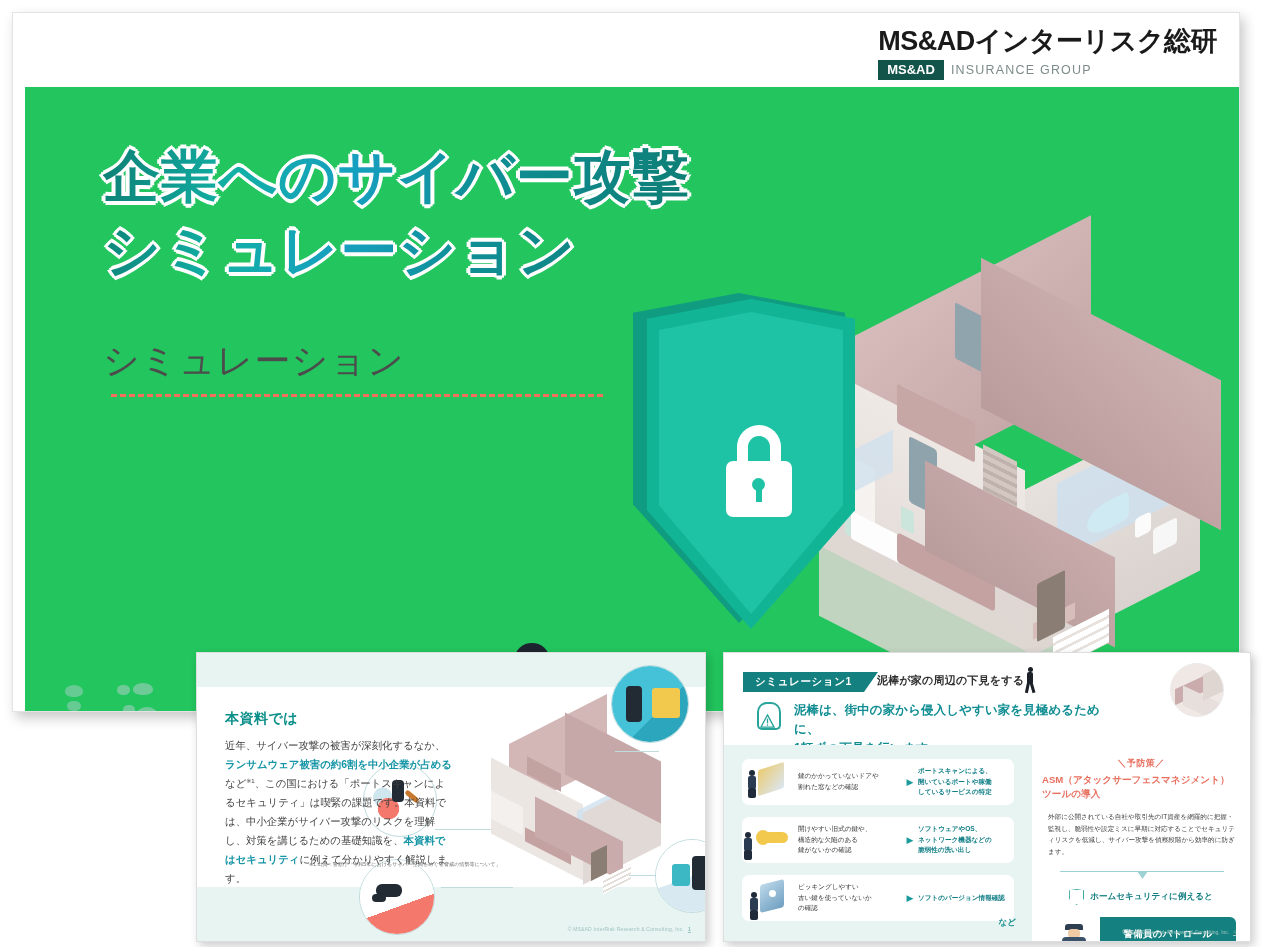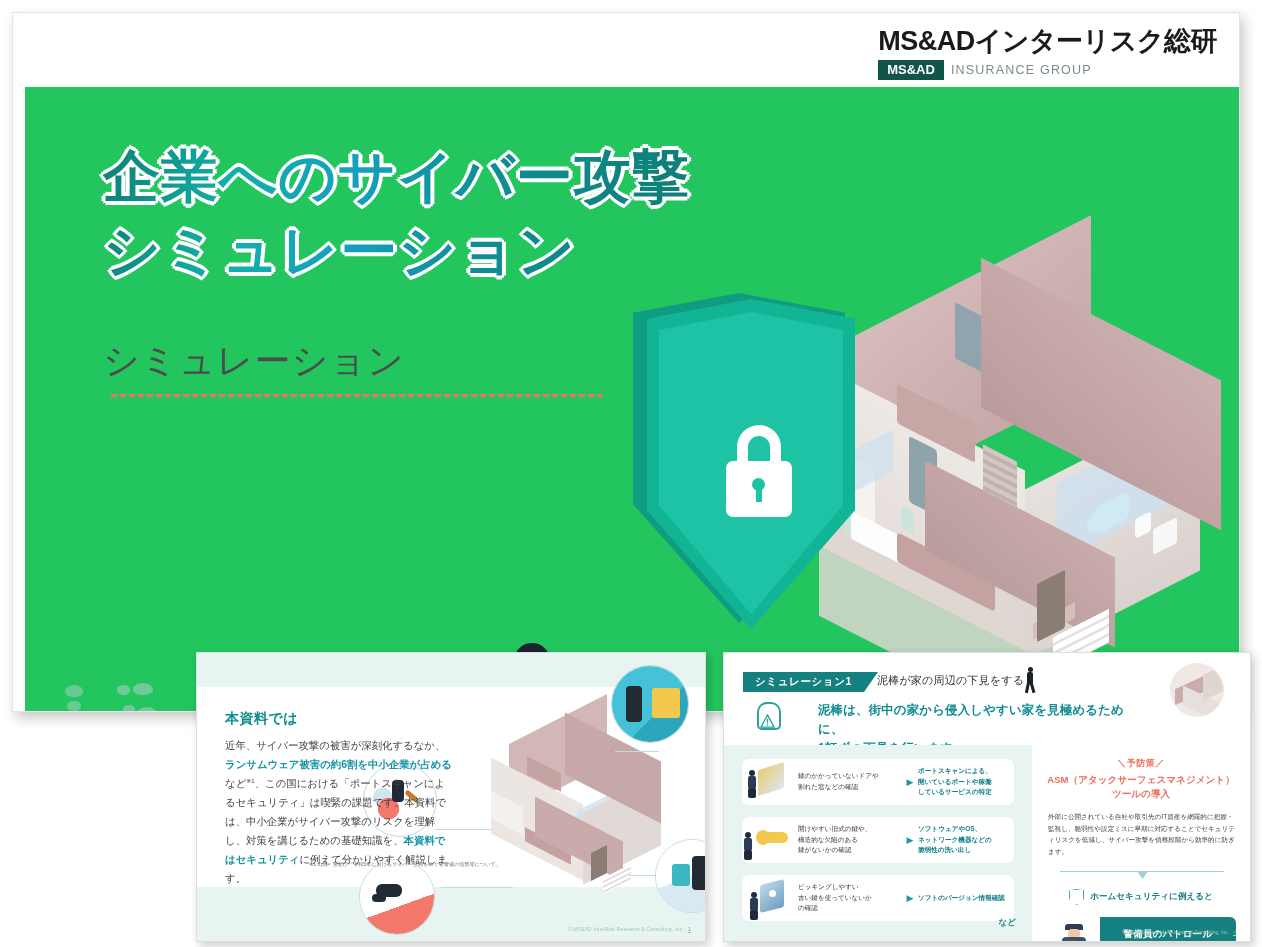--- a/index.html
+++ b/index.html
@@ -301,34 +301,34 @@
   #sim-badge {
     position: absolute; left: 19px; top: 19px;
     height: 20px; padding: 0 26px 0 12px;
     background: #14807f; color: #ffffff;
     font-size: 10.5px; font-weight: bold; letter-spacing: .6px;
     display: flex; align-items: center;
     clip-path: polygon(0 0, 100% 0, calc(100% - 14px) 100%, 0 100%);
   }
   #sim-badge-title {
     position: absolute; left: 153px; top: 20px;
-    font-size: 11px; font-weight: normal; color: #2f2f2f; letter-spacing: .2px;
+    font-size: 11px; font-weight: bold; color: #2f2f2f; letter-spacing: .2px;
   }
   #sim-walker {
     position: absolute; left: 300px; top: 14px; width: 13px; height: 26px;
   }
   #sim-walker .w-head { position: absolute; left: 4px; top: 0; width: 5px; height: 5px; background: #1b2028; border-radius: 50%; }
   #sim-walker .w-body { position: absolute; left: 3px; top: 5px; width: 6px; height: 12px; background: #1b2028; border-radius: 2px; }
   #sim-walker .w-l1 { position: absolute; left: 2px; top: 15px; width: 3px; height: 11px; background: #1b2028; transform: rotate(12deg); }
   #sim-walker .w-l2 { position: absolute; left: 7px; top: 15px; width: 3px; height: 11px; background: #1b2028; transform: rotate(-16deg); }
 
   #sim-headline {
     position: absolute; left: 70px; top: 48px; width: 330px;
     font-size: 12.4px; font-weight: bold; color: #0f8d92;
-    line-height: 1.55; letter-spacing: .2px; margin-left: 24px;
+    line-height: 1.55; letter-spacing: .2px;
   }
   #sim-home-icon { position: absolute; left: 30px; top: 48px; width: 34px; height: 32px; }
   #sim-home-icon .hroof {
     position: absolute; left: 3px; top: 1px; width: 24px; height: 13px;
     border-top: 2px solid #28a49b; border-left: 2px solid #28a49b; border-right: 2px solid #28a49b;
     border-radius: 10px 10px 0 0; transform: rotate(0deg);
   }
   #sim-home-icon .hbody {
     position: absolute; left: 3px; top: 12px; width: 24px; height: 17px;
     border: 2px solid #28a49b; border-top: none; border-radius: 0 0 5px 5px;
@@ -378,21 +378,21 @@
   .ic-person .ph { position: absolute; left: 3px; top: 0; width: 6px; height: 6px; background: #1f2b3a; border-radius: 50%; }
   .ic-person .pb { position: absolute; left: 2px; top: 6px; width: 8px; height: 13px; background: #2b3c52; border-radius: 2px; }
   .ic-person .pl { position: absolute; left: 2px; top: 18px; width: 8px; height: 10px; background: #1f2b3a; border-radius: 2px; }
 
   
   #sim-prev-label {
     position: absolute; left: 0; right: 0; top: 12px; text-align: center;
     font-size: 9px; font-weight: bold; color: #e8705f; letter-spacing: .5px;
   }
   #sim-prev-title {
-    position: absolute; left: 10px; right: 10px; top: 28px; text-align: center;
+    position: absolute; left: 10px; right: 10px; top: 28px; text-align: left;
     font-size: 9.6px; font-weight: bold; color: #e8705f; line-height: 1.5;
   }
   #sim-prev-body {
     position: absolute; left: 16px; right: 14px; top: 66px;
     font-size: 6.6px; line-height: 1.75; color: #3d3d3d;
   }
   #sim-divider {
     position: absolute; left: 28px; right: 26px; top: 126px;
     height: 10px;
   }

